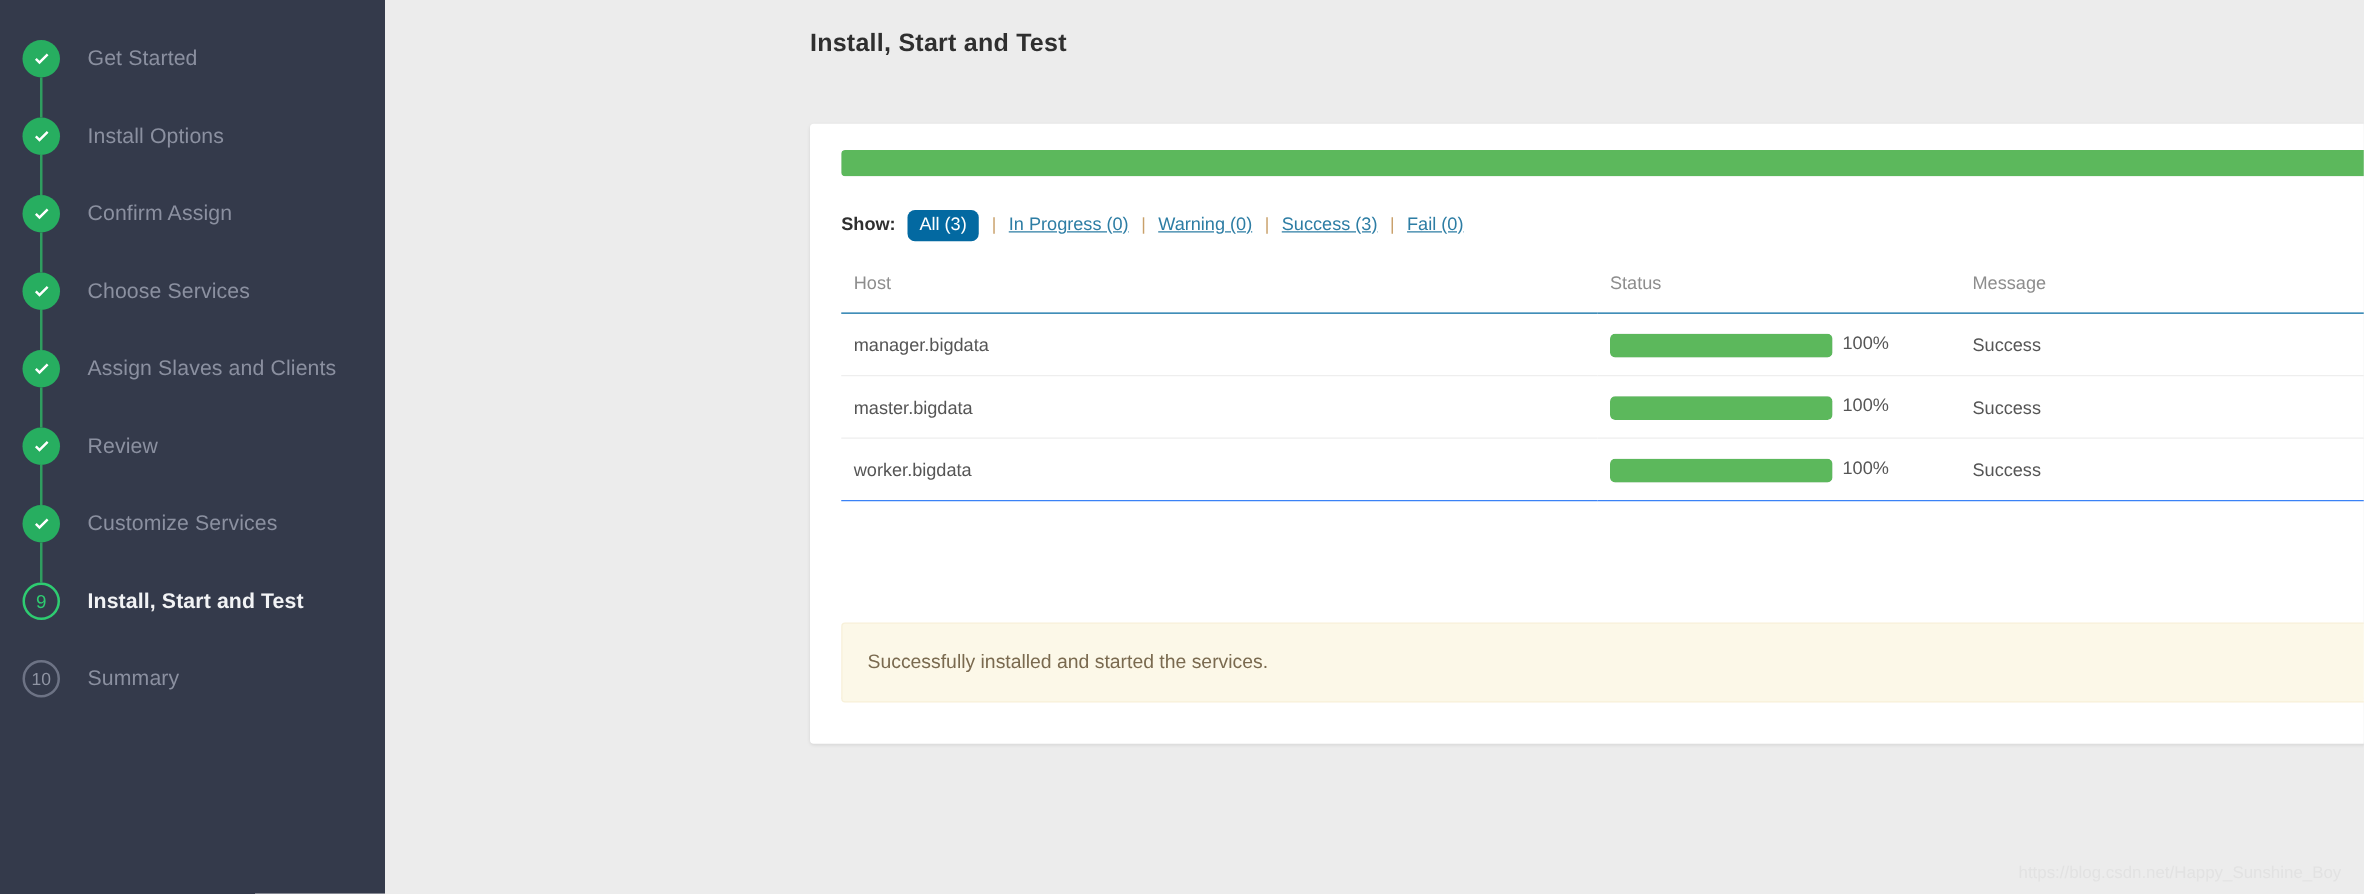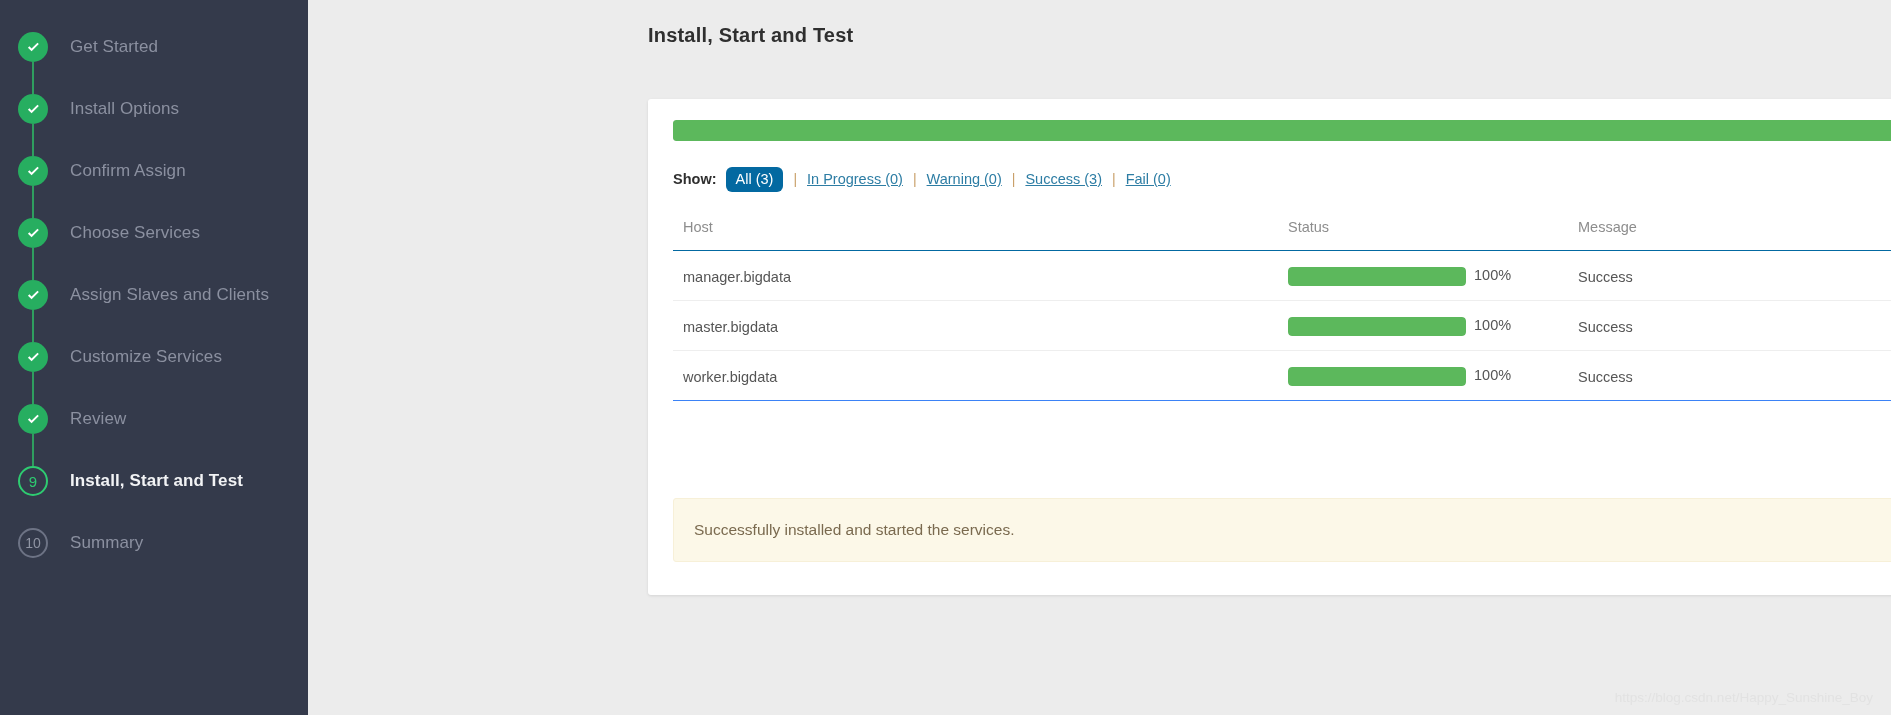--- a/index.html
+++ b/index.html
@@ -182,29 +182,29 @@
           </svg>
         </span>
         <span class="label">Assign Slaves and Clients</span>
       </div>
       <div class="step done conn">
         <span class="bullet">
           <svg viewBox="0 0 16 16">
             <path d="M6.2 11.6 2.8 8.2l1.3-1.3 2.1 2.1 5.5-5.5 1.3 1.3z" fill="#fff"></path>
           </svg>
         </span>
+        <span class="label">Review</span>
+      </div>
+      <div class="step done conn">
+        <span class="bullet">
+          <svg viewBox="0 0 16 16">
+            <path d="M6.2 11.6 2.8 8.2l1.3-1.3 2.1 2.1 5.5-5.5 1.3 1.3z" fill="#fff"></path>
+          </svg>
+        </span>
         <span class="label">Customize Services</span>
-      </div>
-      <div class="step done conn">
-        <span class="bullet">
-          <svg viewBox="0 0 16 16">
-            <path d="M6.2 11.6 2.8 8.2l1.3-1.3 2.1 2.1 5.5-5.5 1.3 1.3z" fill="#fff"></path>
-          </svg>
-        </span>
-        <span class="label">Review</span>
       </div>
       <div class="step active">
         <span class="bullet">9</span>
         <span class="label">Install, Start and Test</span>
       </div>
       <div class="step todo">
         <span class="bullet">10</span>
         <span class="label">Summary</span>
       </div>
     </nav>

